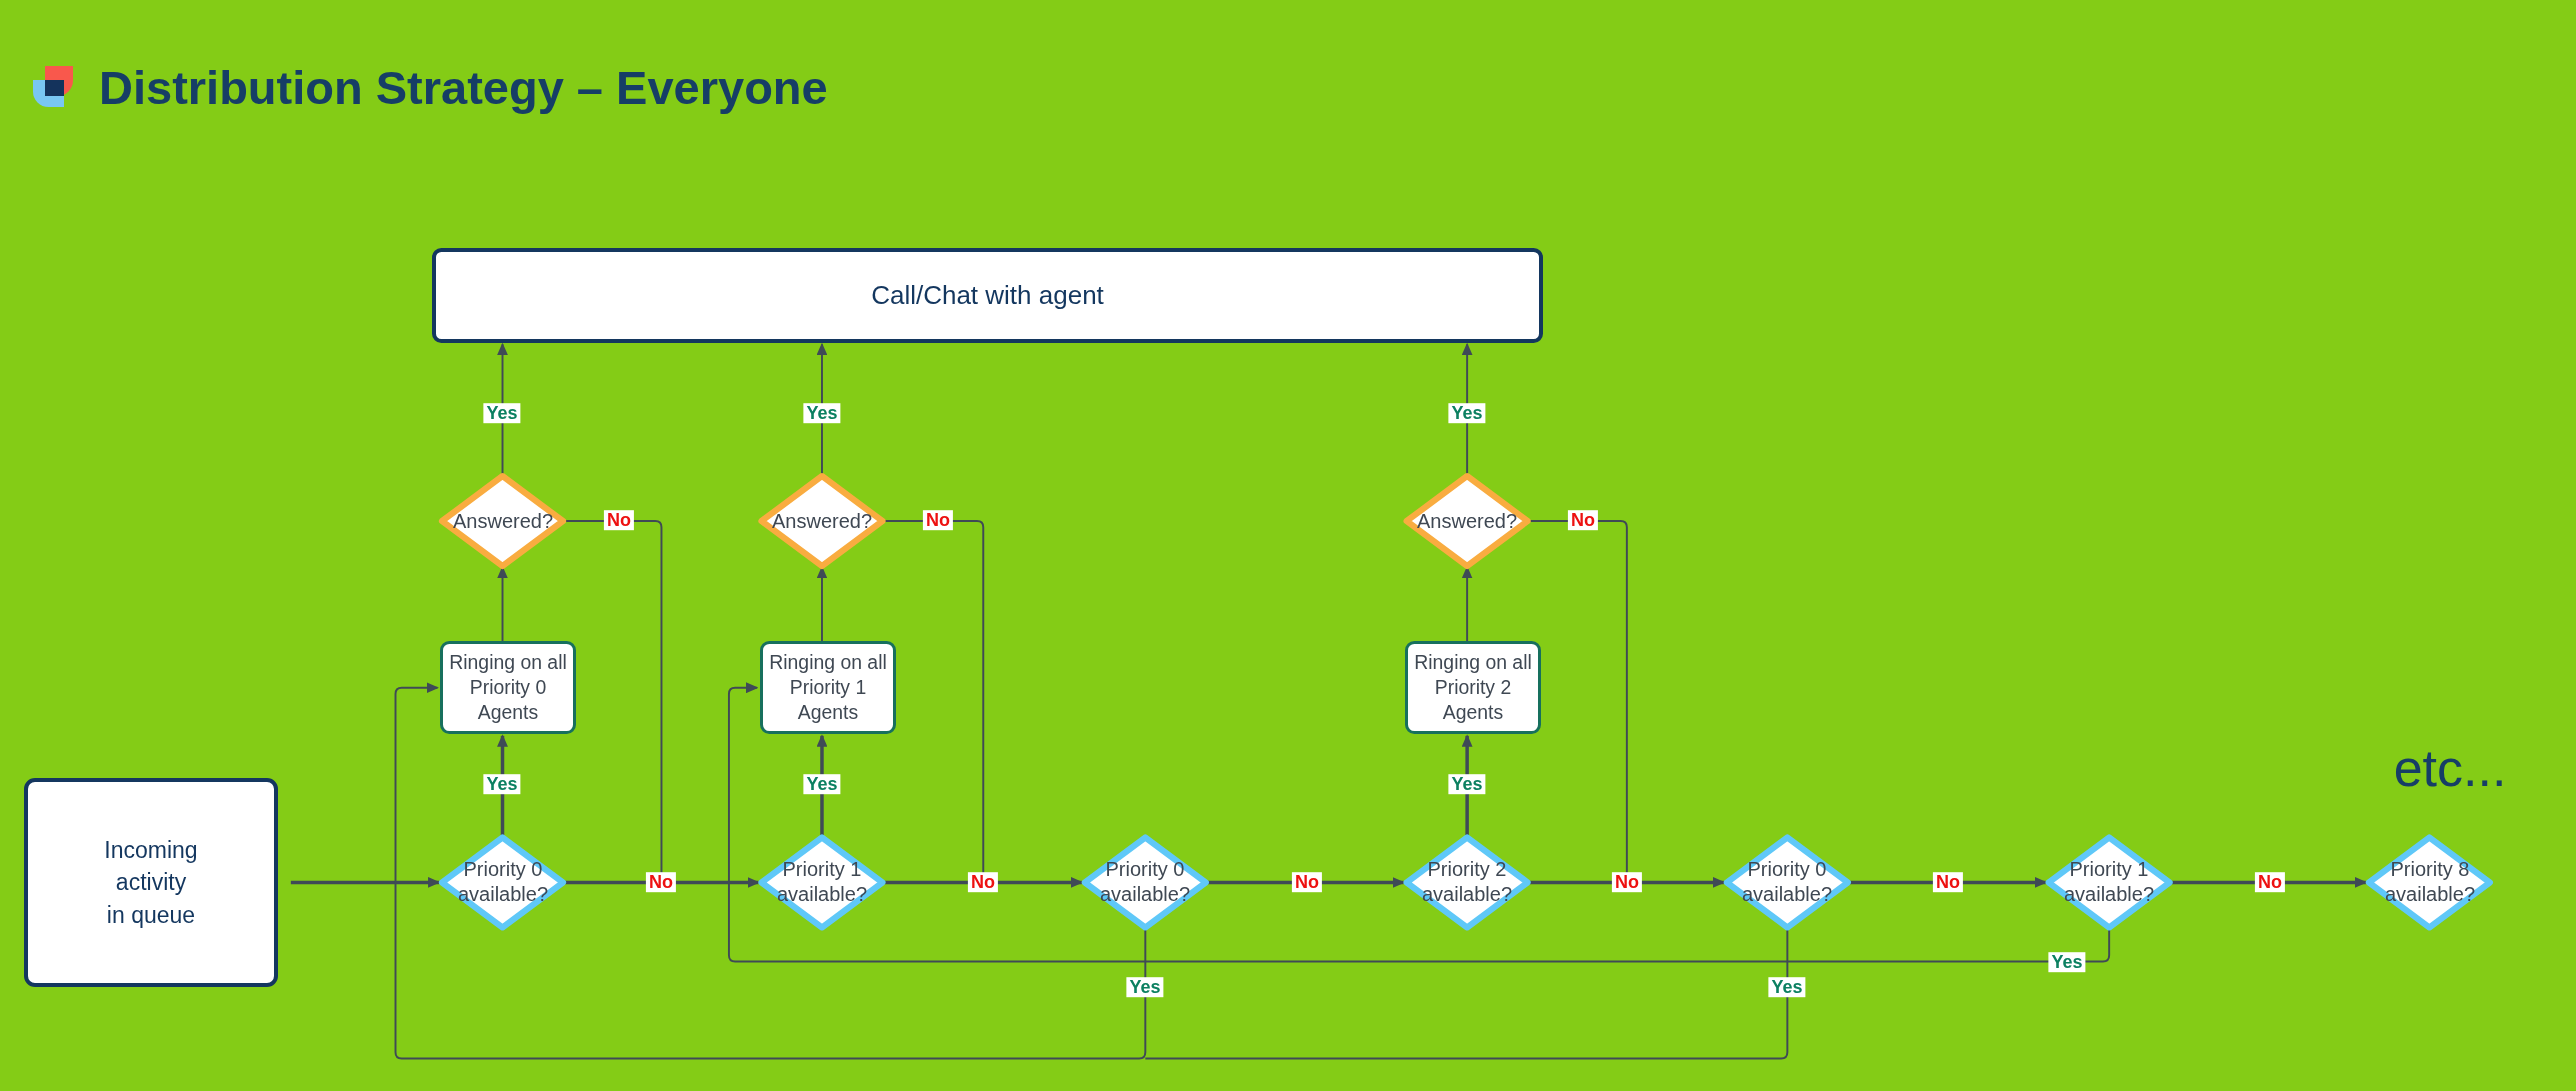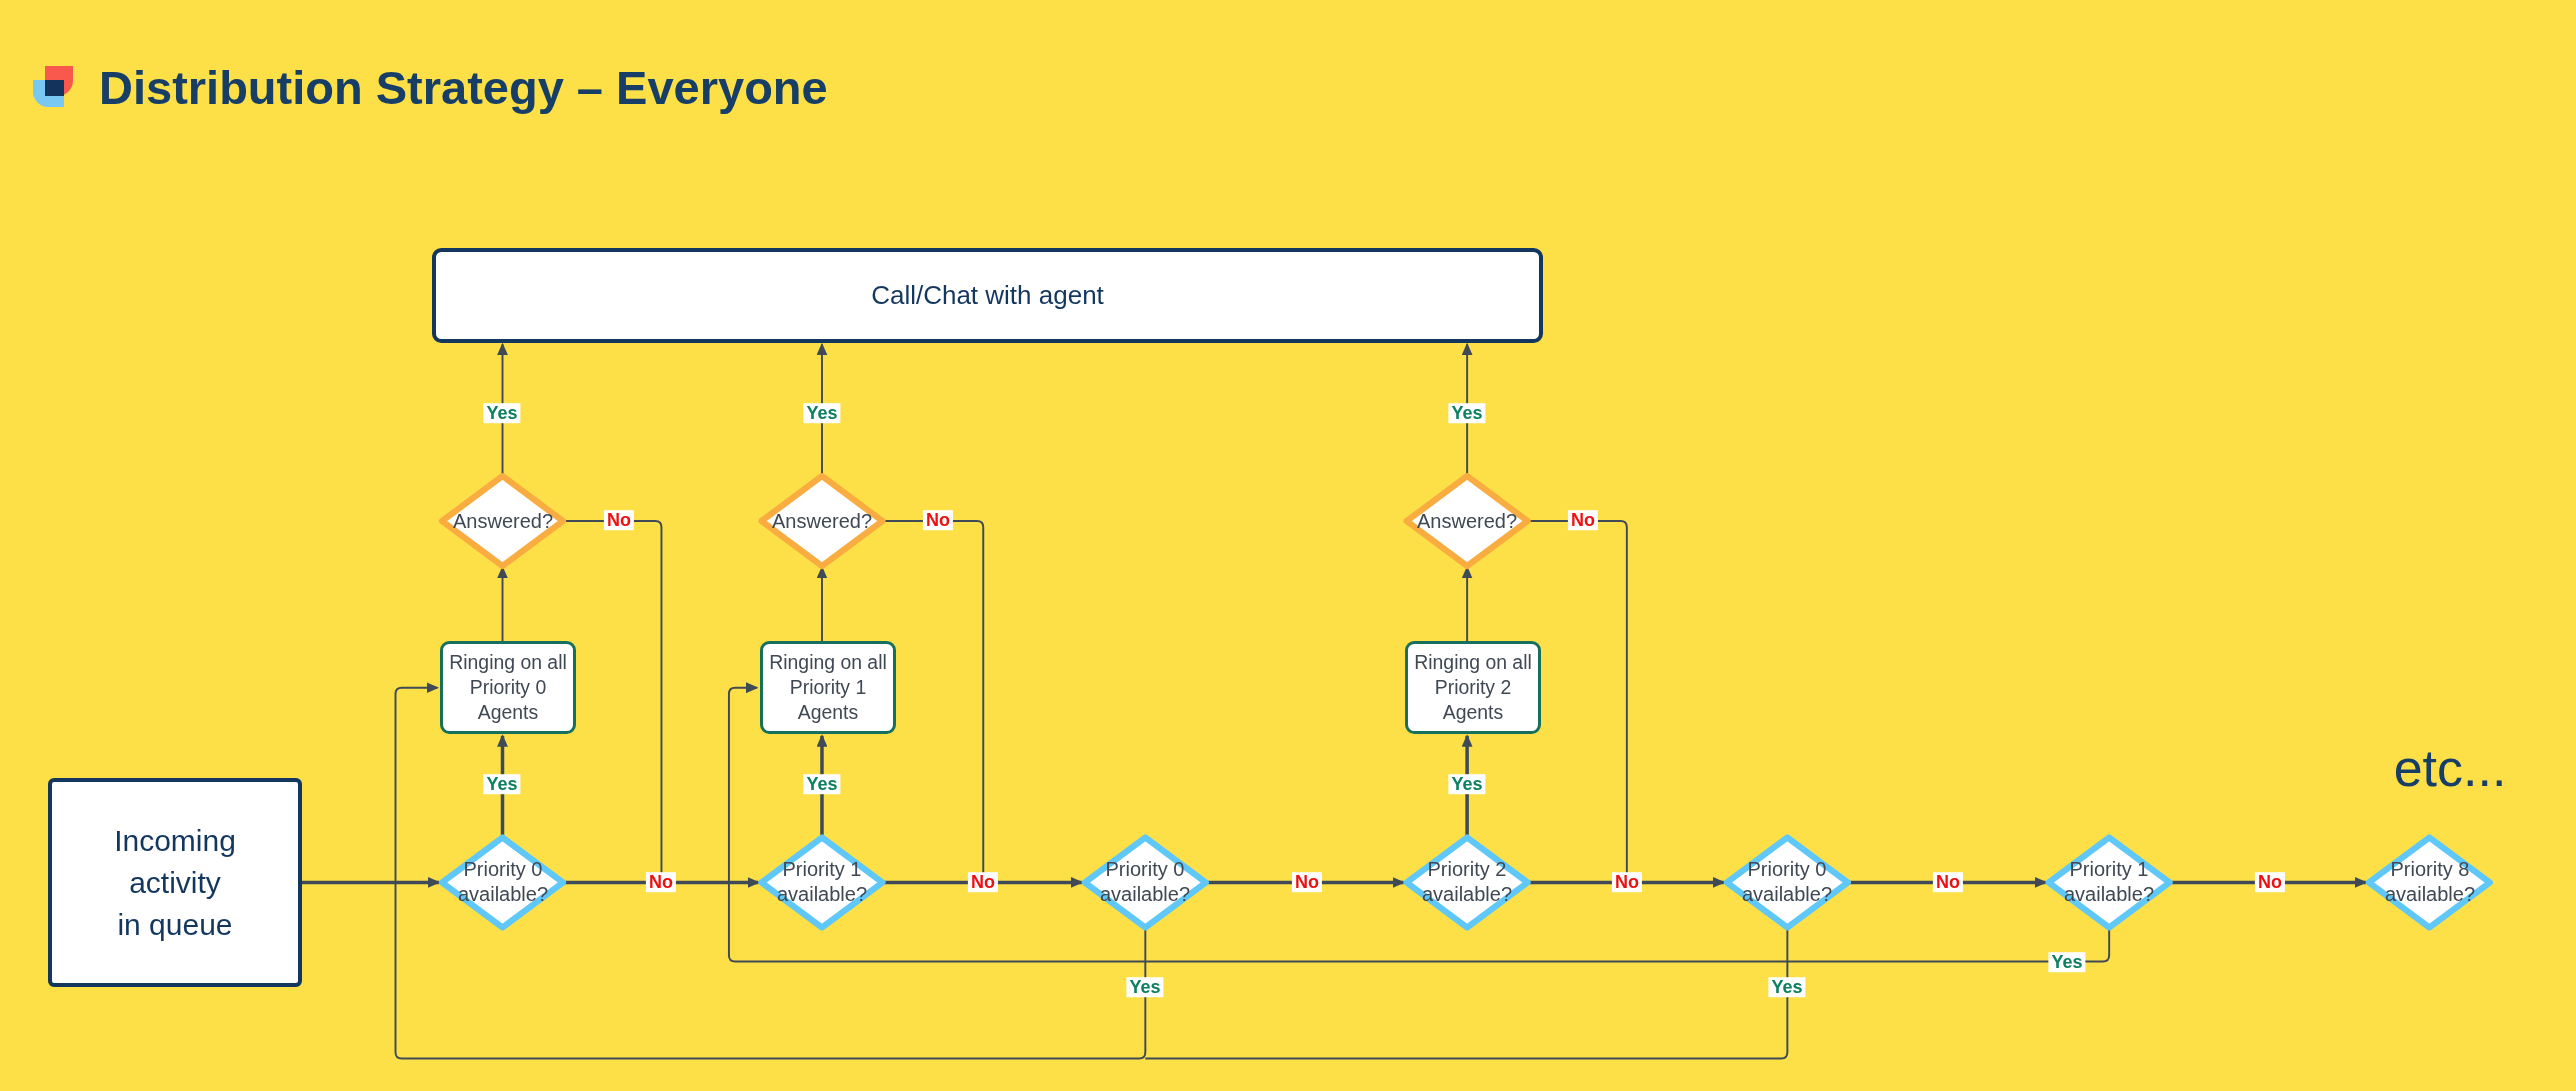--- a/index.html
+++ b/index.html
@@ -1,33 +1,33 @@
 <!DOCTYPE html>
 <html style="font-size:12.4px"><head>
 <meta charset="utf-8">
 <style>
   html,body{margin:0;padding:0;background:#ffffff;}
-  #canvas{position:relative;width:2576px;height:1091px;background:#fde047;
+  #canvas{position:relative;width:2576px;height:1091px;background:#84cc16;
           font-family:"Liberation Sans",sans-serif;overflow:hidden;}
 
   
   .hdr-title{position:absolute;left:99px;top:60px;font-size:47px;font-weight:bold;
              color:#163E66;white-space:nowrap;}
   .logo{position:absolute;left:33px;top:66px;width:43px;height:42px;}
   .logo .lg-red {position:absolute;left:11.6px;top:0;width:28px;height:29.5px;background:#F9584C;border-radius:0 0 15.5px 0;}
   .logo .lg-blue{position:absolute;left:0;top:14px;width:31px;height:27px;background:#79C7F3;border-radius:0 0 0 15.5px;}
   .logo .lg-navy{position:absolute;left:11.6px;top:14px;width:19.4px;height:15.5px;background:#14335C;}
 
   
   .node{position:absolute;display:flex;align-items:center;justify-content:center;
         text-align:center;box-sizing:border-box;background:#ffffff;color:#14375F;}
   .ml{white-space:pre-line;}
 
-  .incoming{left:48px;top:778px;width:254px;height:209px;border:4.7px solid #14375F;
-            border-radius:6px;font-size:30px;line-height:1.4;}
+  .incoming{left:24px;top:778px;width:254px;height:209px;border:4.7px solid #14375F;
+            border-radius:11px;font-size:23px;line-height:1.4;}
   .callchat{left:432px;top:248px;width:1111px;height:95px;border:4.7px solid #14375F;
             border-radius:9.3px;font-size:26px;}
   .ringing{top:641px;width:136px;height:93px;border:3.1px solid #17705D;border-radius:9.3px;
            font-size:19.4px;line-height:1.3;color:#3F4853;background:#ffffff;}
   .r1{left:440px;} .r2{left:760px;} .r3{left:1405px;}
 
   
   .dtext{position:absolute;width:132px;height:90px;display:flex;align-items:center;
          justify-content:center;text-align:center;font-size:20px;line-height:1.25;
          color:#3F4853;pointer-events:none;}

